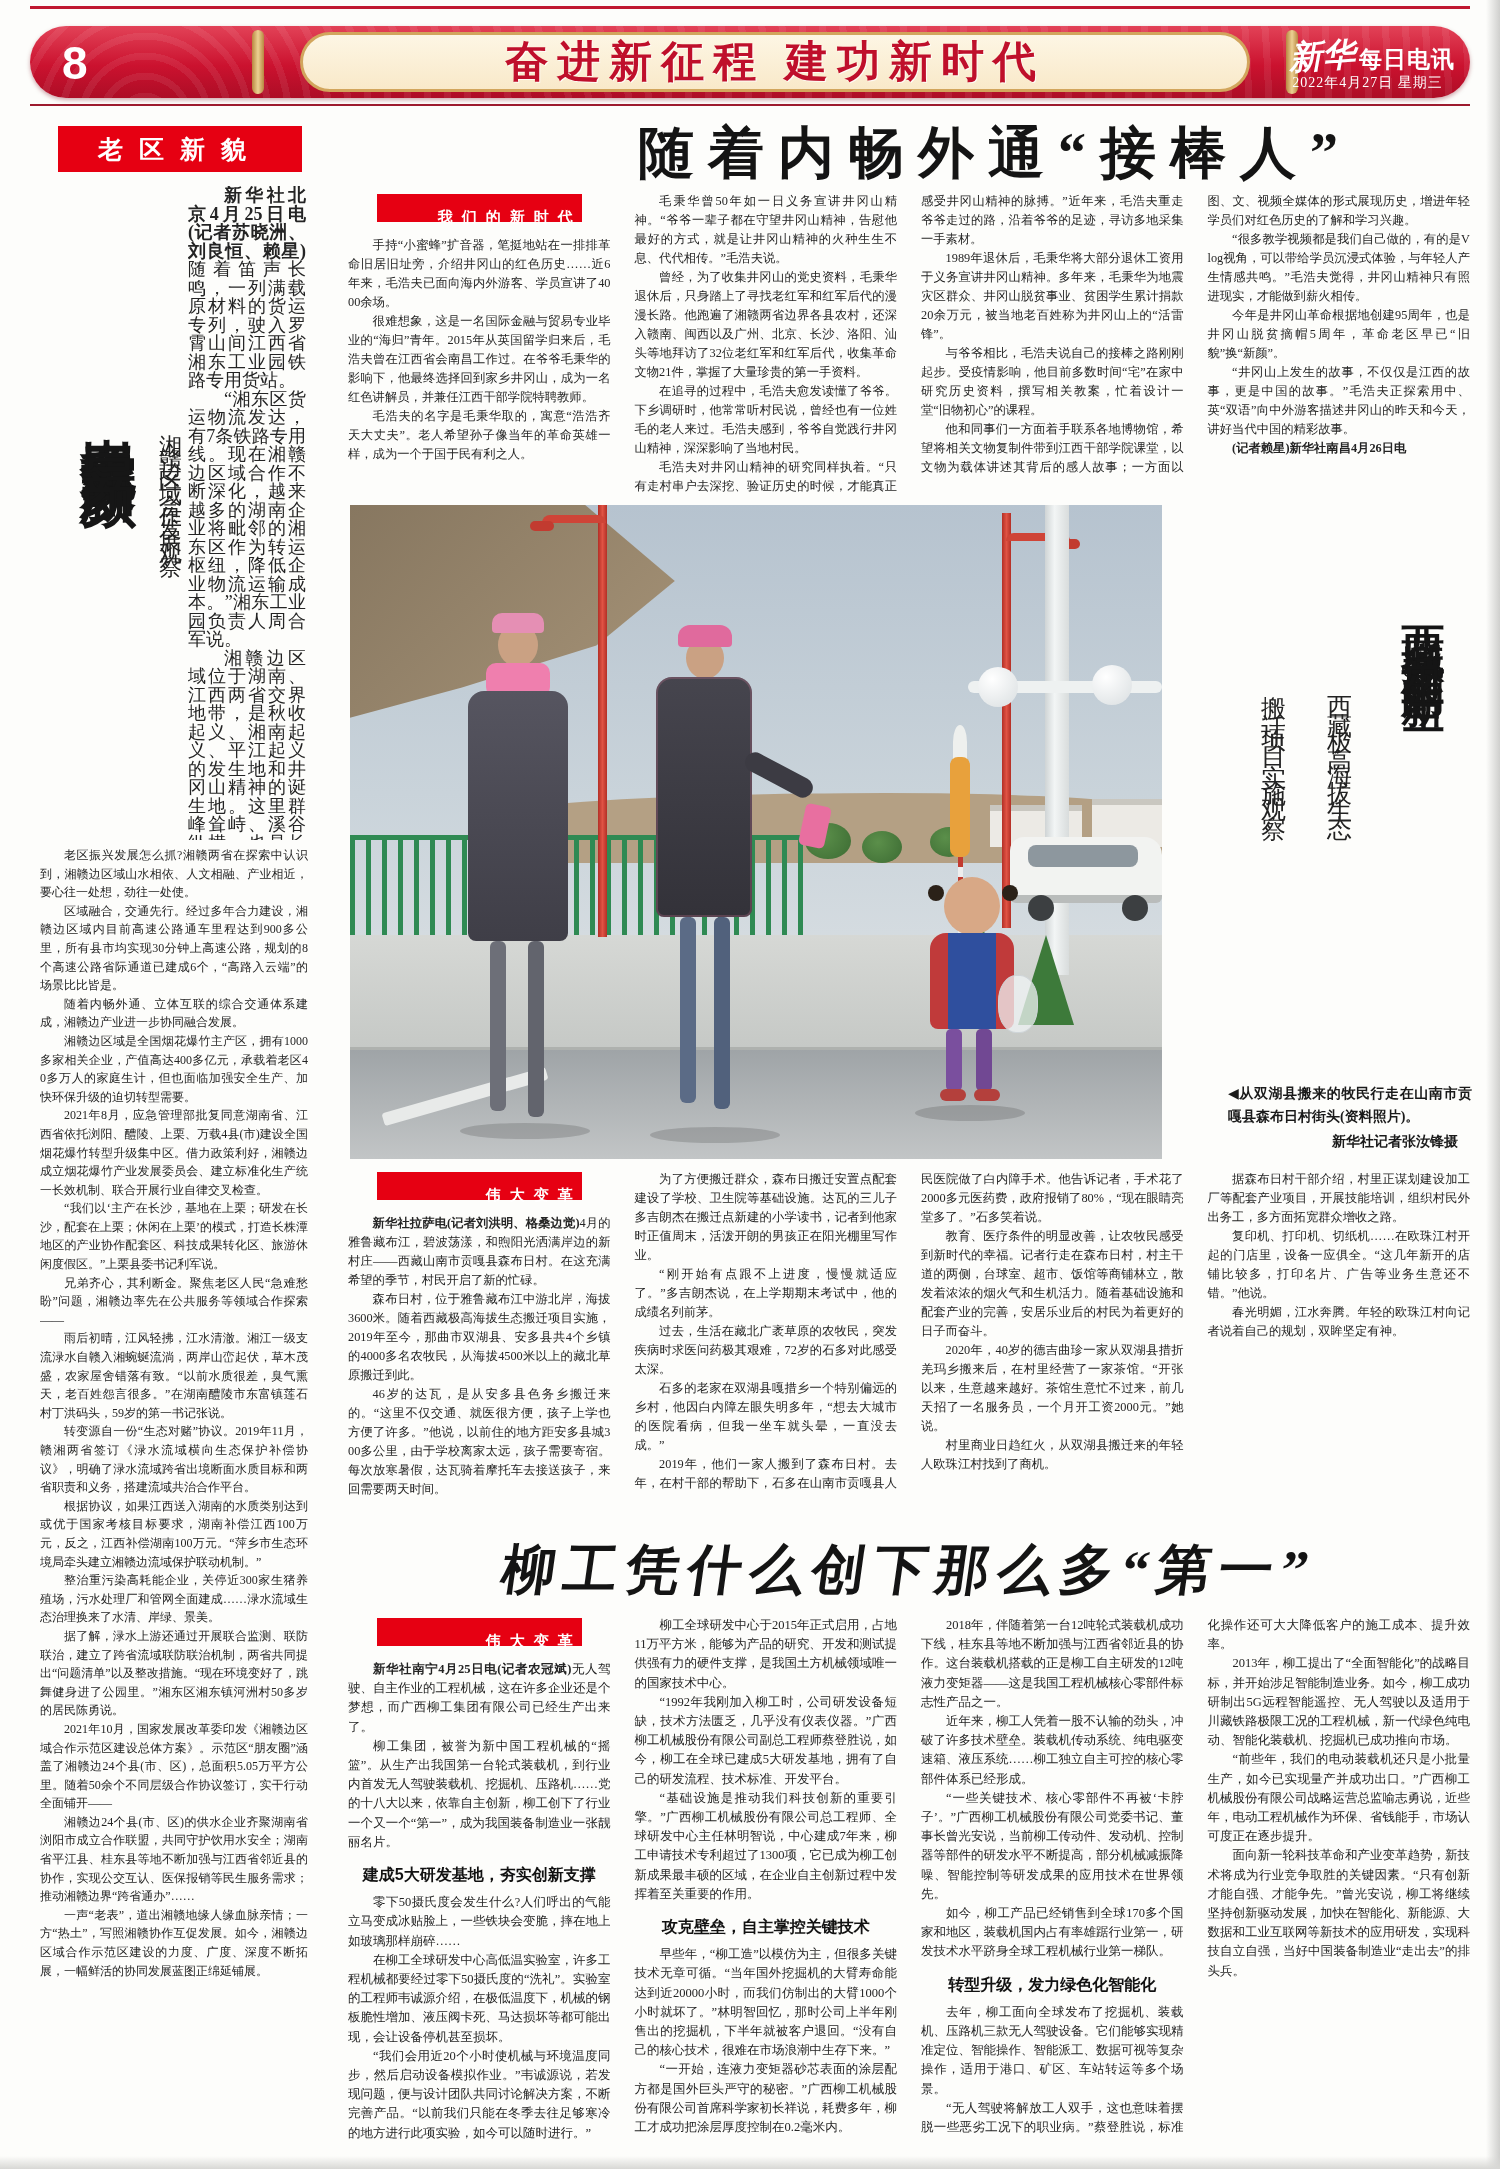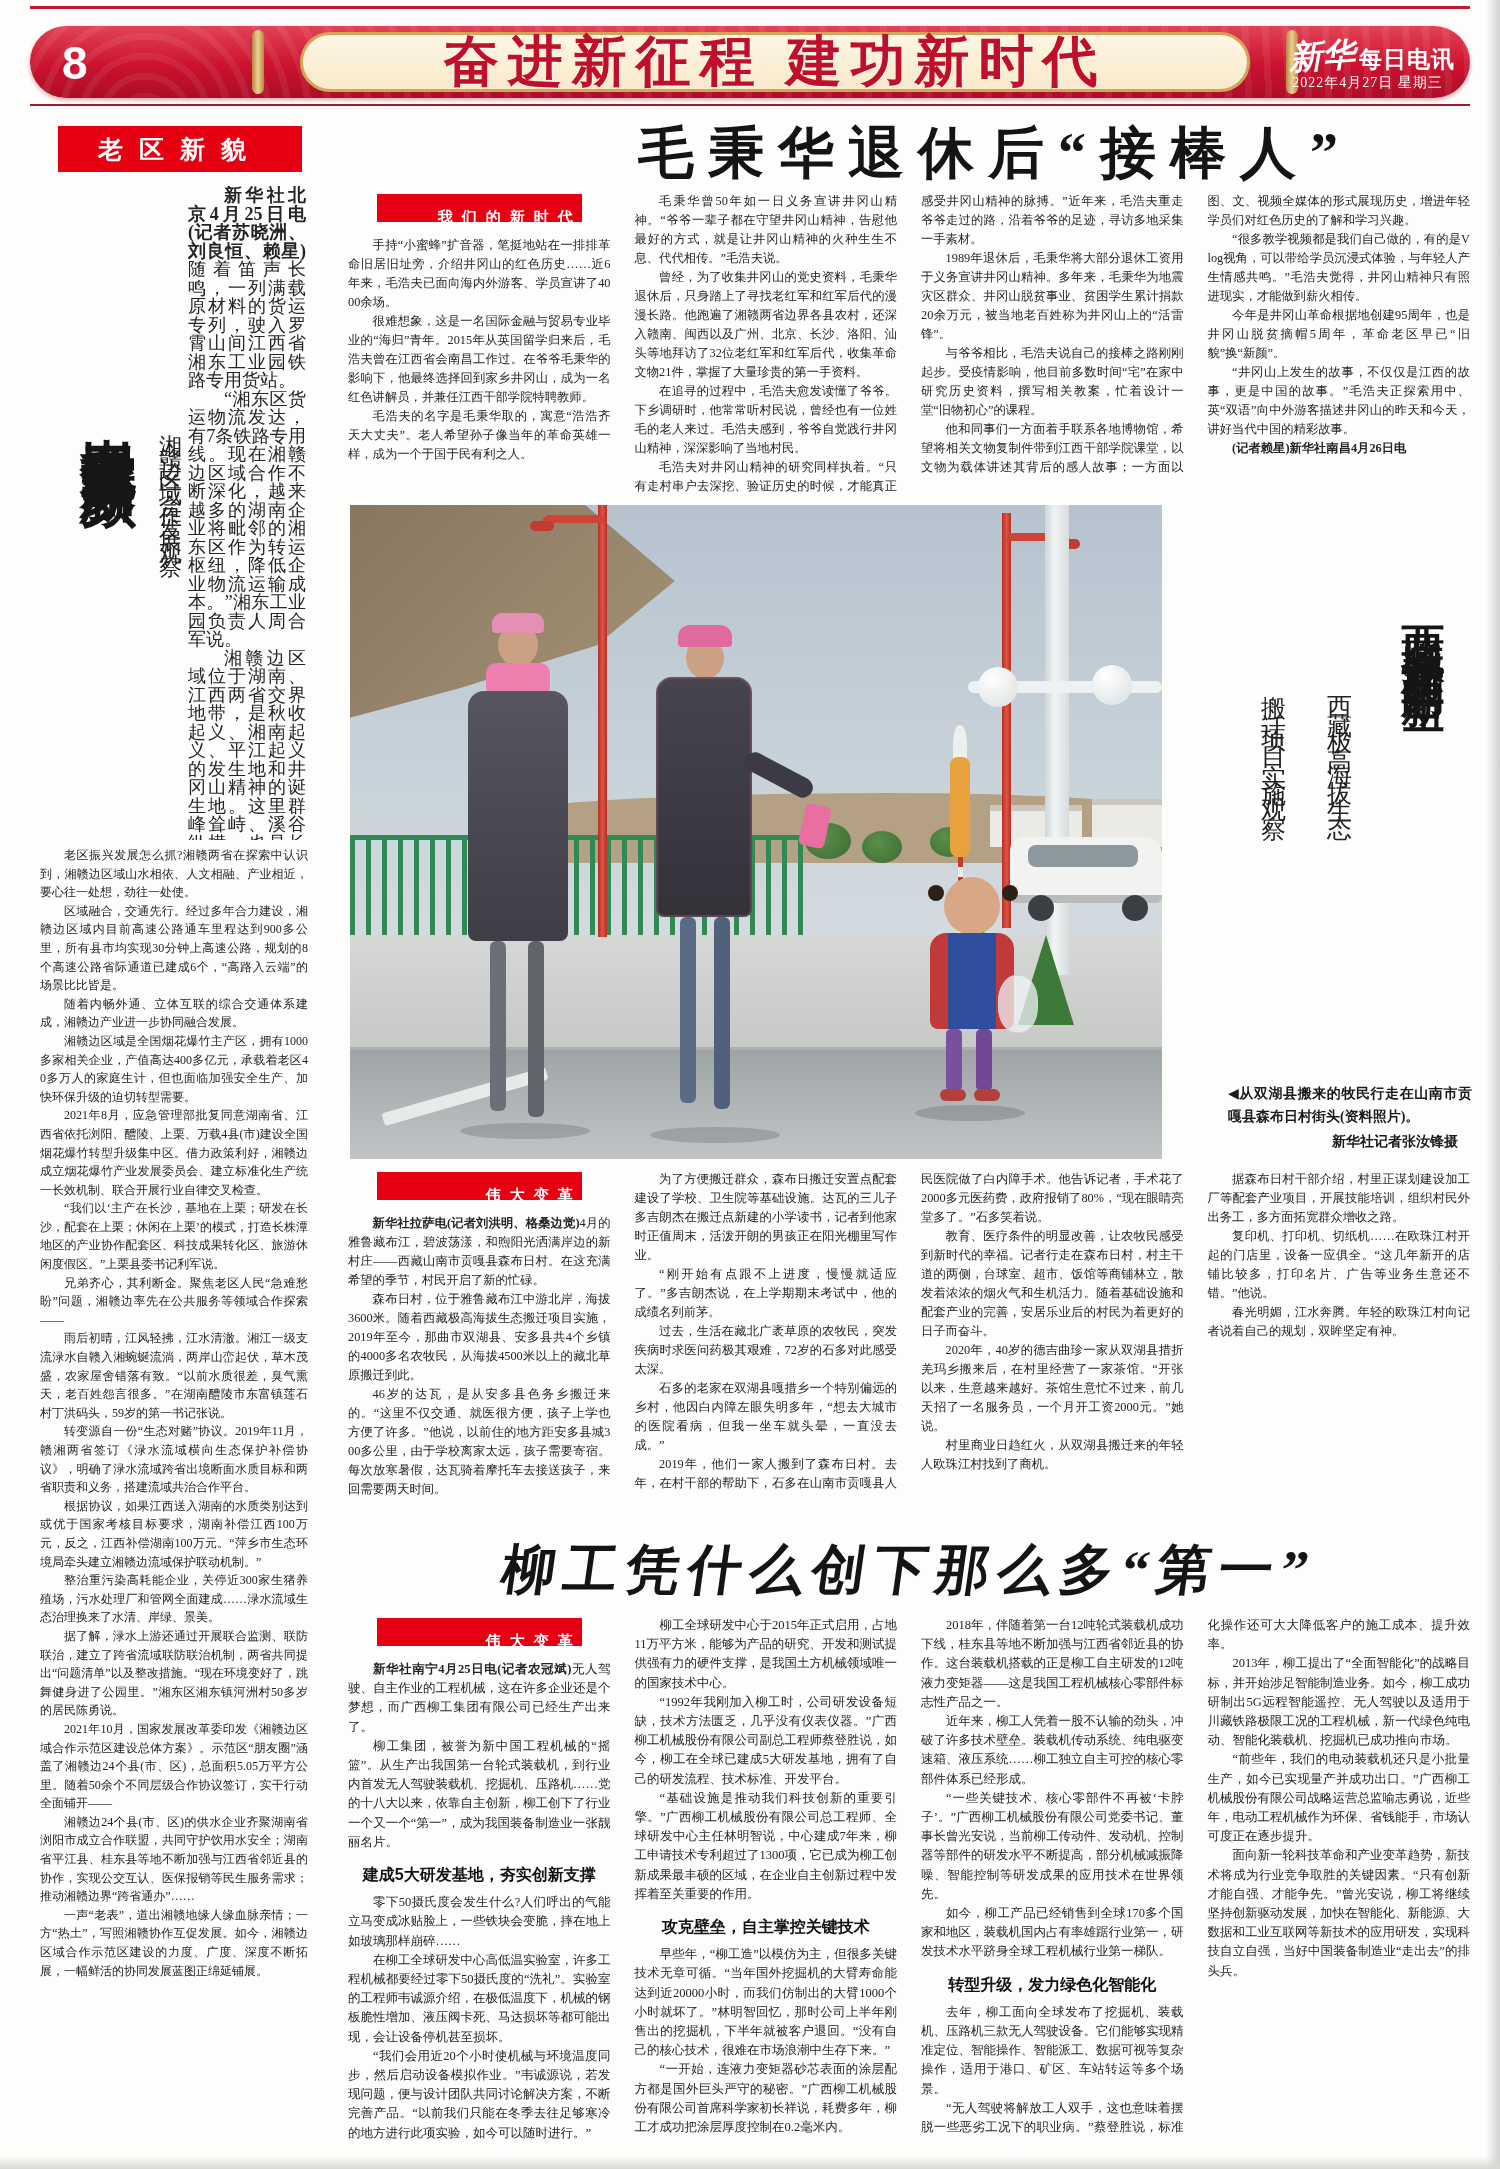--- a/index.html
+++ b/index.html
@@ -11,21 +11,21 @@
   .banner{left:30px;top:26px;width:1440px;height:72px;border-radius:40px;
     background:linear-gradient(180deg,#e24257 0%,#cb122f 55%,#ad0d26 100%);
     box-shadow:0 2px 4px rgba(120,10,25,.35)}
   .banner-pattern{left:0;top:0;right:0;bottom:0;border-radius:40px;
     background:repeating-radial-gradient(circle at 8% 130%,rgba(255,255,255,.07) 0 7px,transparent 7px 20px)}
   .page-num{left:62px;top:36px;width:90px;color:#fff;font-size:46px;font-weight:bold;font-family:"Liberation Sans","DejaVu Sans",sans-serif}
   .gold-bar{top:30px;width:12px;height:64px;background:linear-gradient(90deg,#b8863f,#ecd193,#b8863f);border-radius:6px}
   .slogan-panel{left:300px;top:32px;width:950px;height:60px;border-radius:34px;
     background:linear-gradient(180deg,#fdf6e4,#f9e9c9);border:3px solid #d2a55c;
     display:flex;align-items:center;justify-content:center}
-  .slogan{font-size:55px;font-weight:bold;color:#bf0f2b;letter-spacing:9px;text-shadow:1px 1px 0 rgba(255,255,255,.8)}
+  .slogan{font-size:43px;font-weight:bold;color:#bf0f2b;letter-spacing:9px;text-shadow:1px 1px 0 rgba(255,255,255,.8)}
   .masthead{left:1282px;top:34px;width:180px;color:#fff;text-align:center}
   .mh-script{font-size:33px;font-style:italic;font-weight:bold;display:inline-block;transform:rotate(-4deg)}
   .mh-rest{font-size:23px;font-weight:bold;letter-spacing:1px}
   .mh-date{left:1270px;top:74px;width:195px;color:#fff;font-size:14px;text-align:center;letter-spacing:1px}
   .banner-underline{left:30px;top:104px;width:1440px;height:2px;background:#9d1b2e}
   
   .badge{background:#e60012;color:#fff;font-weight:bold;font-family:"Liberation Sans","DejaVu Sans",sans-serif;
     display:flex;align-items:center;justify-content:center}
   .badge-inline{background:#e60012;color:#fff;font-weight:bold;font-family:"Liberation Sans","DejaVu Sans",sans-serif;
     width:205px;height:28px;line-height:46px;text-align:right;font-size:15px;letter-spacing:9px;
@@ -133,21 +133,21 @@
     <p class="para">雨后初晴，江风轻拂，江水清澈。湘江一级支流渌水自赣入湘蜿蜒流淌，两岸山峦起伏，草木茂盛，农家屋舍错落有致。“以前水质很差，臭气熏天，老百姓怨言很多。”在湖南醴陵市东富镇莲石村丁洪码头，59岁的第一书记张说。</p>
     <p class="para">转变源自一份“生态对赌”协议。2019年11月，赣湘两省签订《渌水流域横向生态保护补偿协议》，明确了渌水流域跨省出境断面水质目标和两省职责和义务，搭建流域共治合作平台。</p>
     <p class="para">根据协议，如果江西送入湖南的水质类别达到或优于国家考核目标要求，湖南补偿江西100万元，反之，江西补偿湖南100万元。“萍乡市生态环境局牵头建立湘赣边流域保护联动机制。”</p>
     <p class="para">整治重污染高耗能企业，关停近300家生猪养殖场，污水处理厂和管网全面建成……渌水流域生态治理换来了水清、岸绿、景美。</p>
     <p class="para">据了解，渌水上游还通过开展联合监测、联防联治，建立了跨省流域联防联治机制，两省共同提出“问题清单”以及整改措施。“现在环境变好了，跳舞健身进了公园里。”湘东区湘东镇河洲村50多岁的居民陈勇说。</p>
     <p class="para">2021年10月，国家发展改革委印发《湘赣边区域合作示范区建设总体方案》。示范区“朋友圈”涵盖了湘赣边24个县(市、区)，总面积5.05万平方公里。随着50余个不同层级合作协议签订，实干行动全面铺开——</p>
     <p class="para">湘赣边24个县(市、区)的供水企业齐聚湖南省浏阳市成立合作联盟，共同守护饮用水安全；湖南省平江县、桂东县等地不断加强与江西省邻近县的协作，实现公交互认、医保报销等民生服务需求；推动湘赣边界“跨省通办”……</p>
     <p class="para">一声“老表”，道出湘赣地缘人缘血脉亲情；一方“热土”，写照湘赣协作互促发展。如今，湘赣边区域合作示范区建设的力度、广度、深度不断拓展，一幅鲜活的协同发展蓝图正绵延铺展。</p>
   </div>
 
-<div class="abs headline jg-headline">毛秉华退休后“接棒人”</div>
+<div class="abs headline jg-headline">随着内畅外通“接棒人”</div>
 <div class="abs jg-body bodytext cols4">
     <div class="badge-inline">我们的新时代</div>
     <p class="para">手持“小蜜蜂”扩音器，笔挺地站在一排排革命旧居旧址旁，介绍井冈山的红色历史……近6年来，毛浩夫已面向海内外游客、学员宣讲了4000余场。</p>
     <p class="para">很难想象，这是一名国际金融与贸易专业毕业的“海归”青年。2015年从英国留学归来后，毛浩夫曾在江西省会南昌工作过。在爷爷毛秉华的影响下，他最终选择回到家乡井冈山，成为一名红色讲解员，并兼任江西干部学院特聘教师。</p>
     <p class="para">毛浩夫的名字是毛秉华取的，寓意“浩浩齐天大丈夫”。老人希望孙子像当年的革命英雄一样，成为一个于国于民有利之人。</p>
     <p class="para">毛秉华曾50年如一日义务宣讲井冈山精神。“爷爷一辈子都在守望井冈山精神，告慰他最好的方式，就是让井冈山精神的火种生生不息、代代相传。”毛浩夫说。</p>
     <p class="para">曾经，为了收集井冈山的党史资料，毛秉华退休后，只身踏上了寻找老红军和红军后代的漫漫长路。他跑遍了湘赣两省边界各县农村，还深入赣南、闽西以及广州、北京、长沙、洛阳、汕头等地拜访了32位老红军和红军后代，收集革命文物21件，掌握了大量珍贵的第一手资料。</p>
     <p class="para">在追寻的过程中，毛浩夫愈发读懂了爷爷。下乡调研时，他常常听村民说，曾经也有一位姓毛的老人来过。毛浩夫感到，爷爷自觉践行井冈山精神，深深影响了当地村民。</p>
     <p class="para">毛浩夫对井冈山精神的研究同样执着。“只有走村串户去深挖、验证历史的时候，才能真正感受井冈山精神的脉搏。”近年来，毛浩夫重走爷爷走过的路，沿着爷爷的足迹，寻访多地采集一手素材。</p>
     <p class="para">1989年退休后，毛秉华将大部分退休工资用于义务宣讲井冈山精神。多年来，毛秉华为地震灾区群众、井冈山脱贫事业、贫困学生累计捐款20余万元，被当地老百姓称为井冈山上的“活雷锋”。</p>

